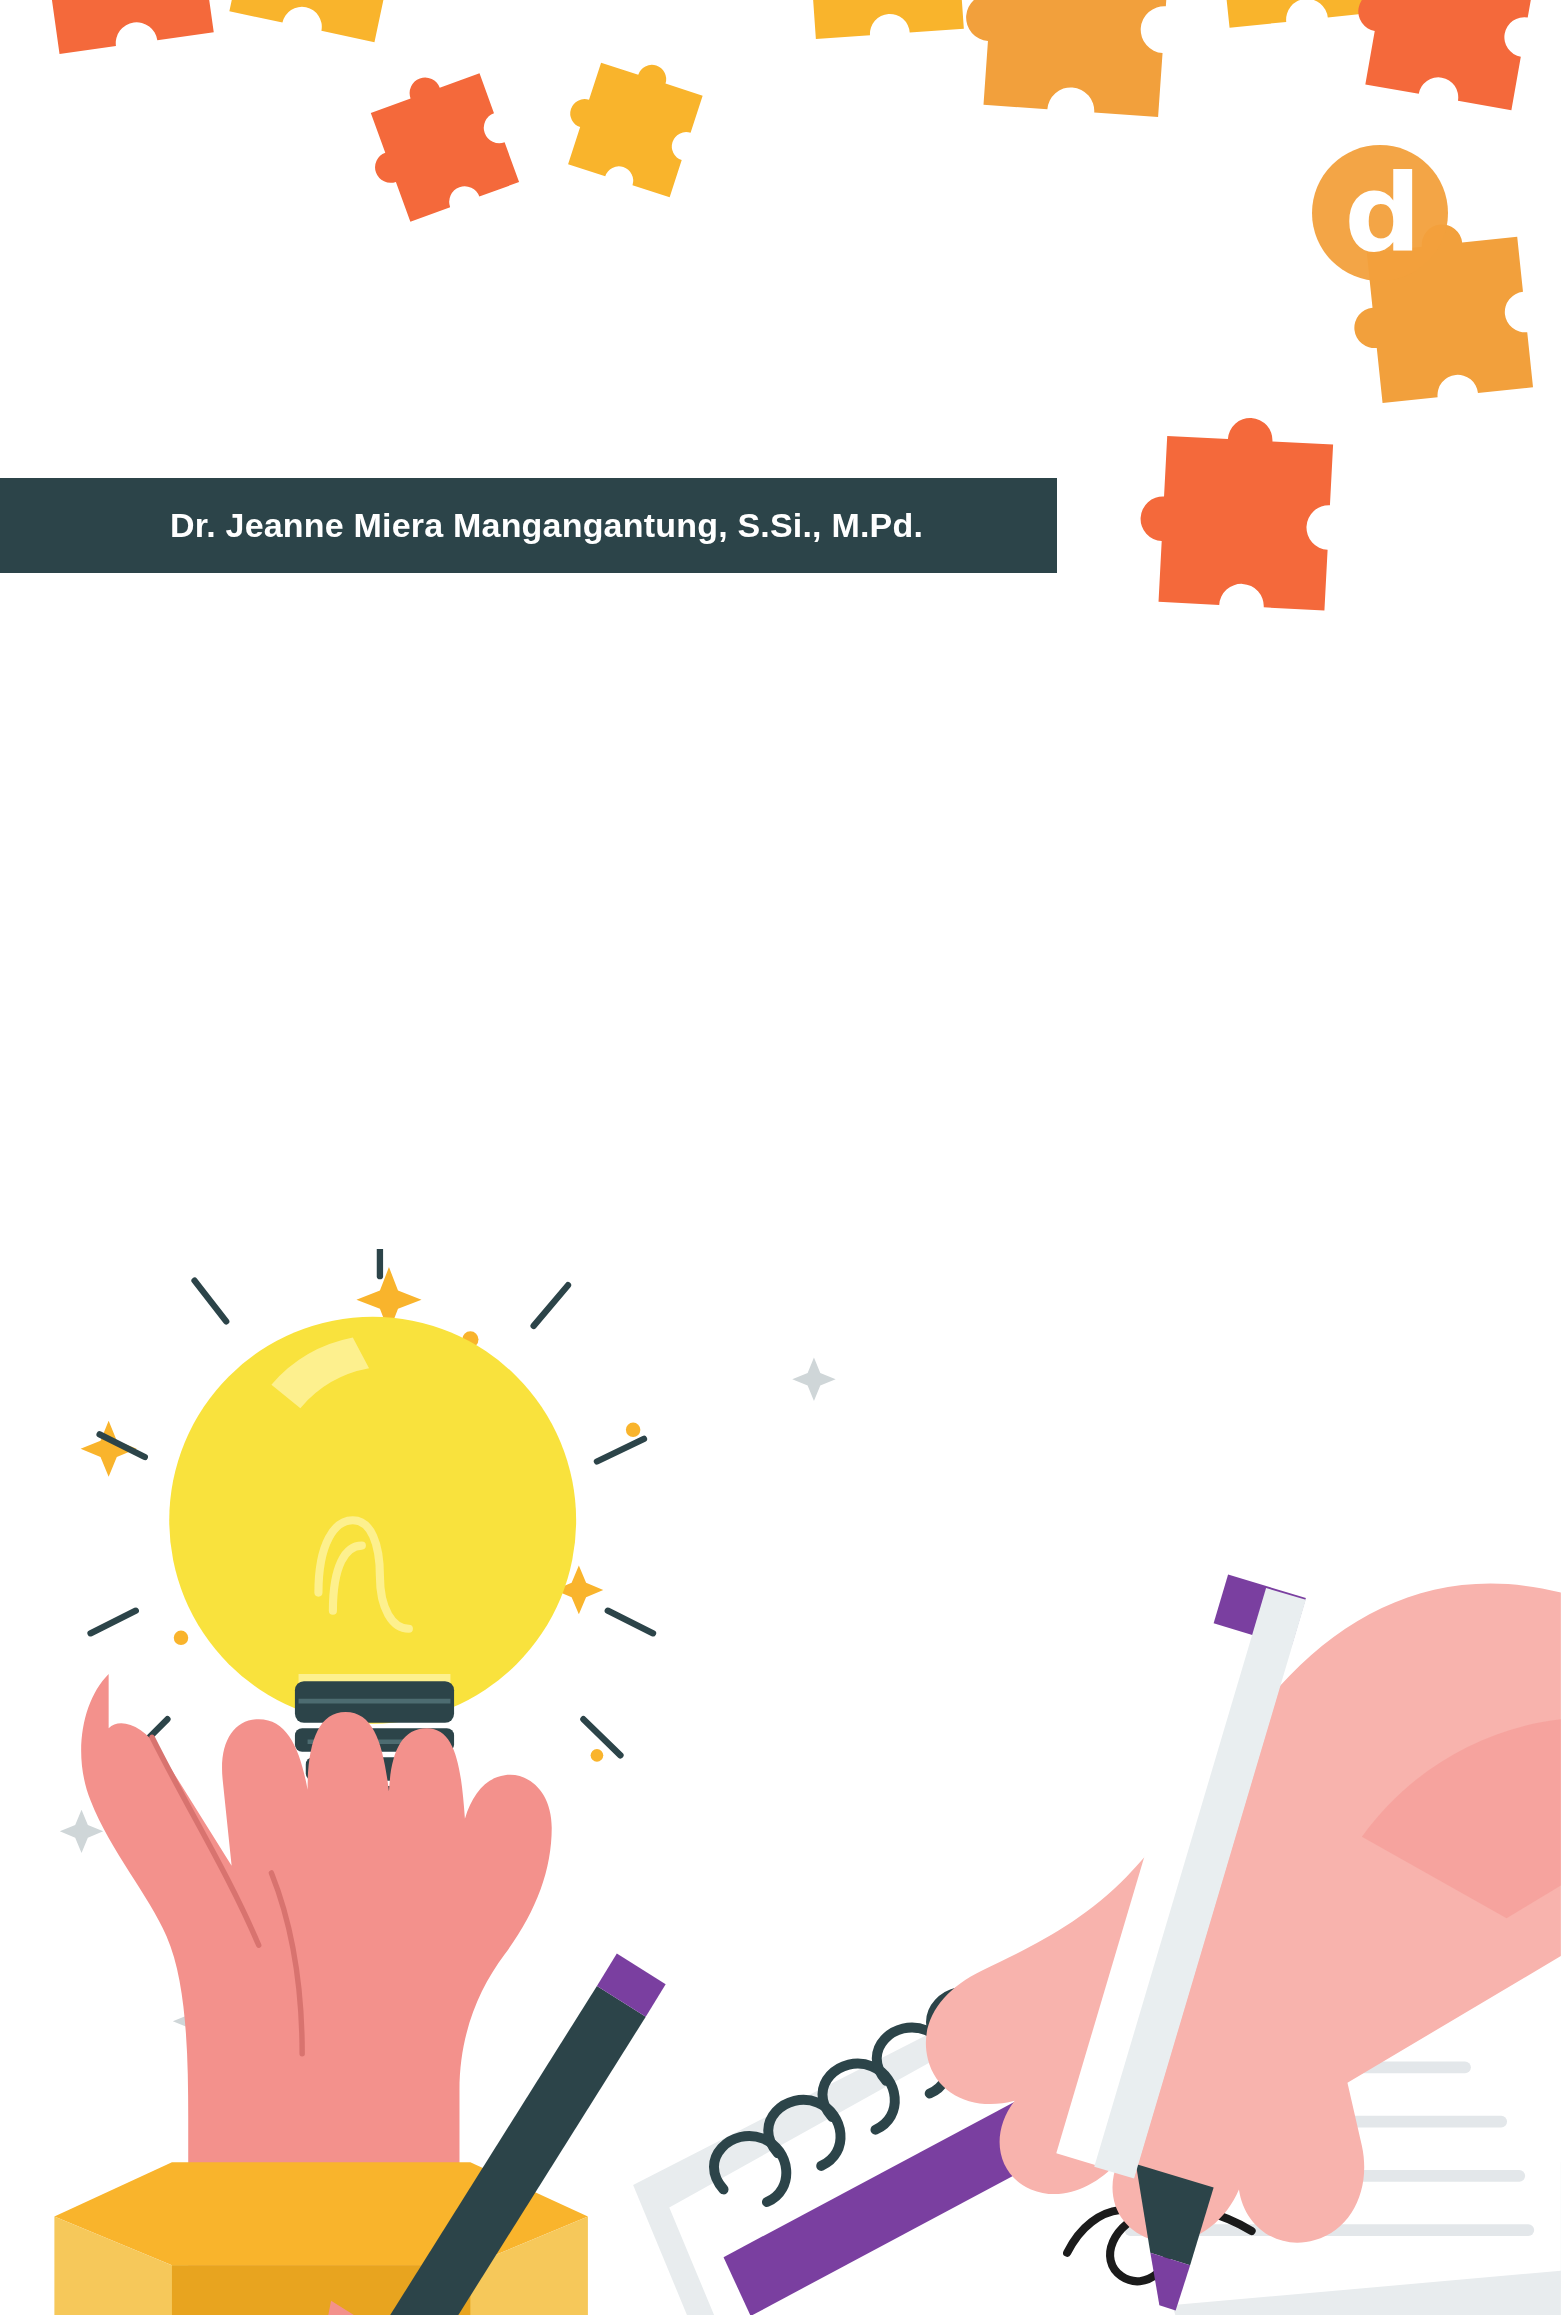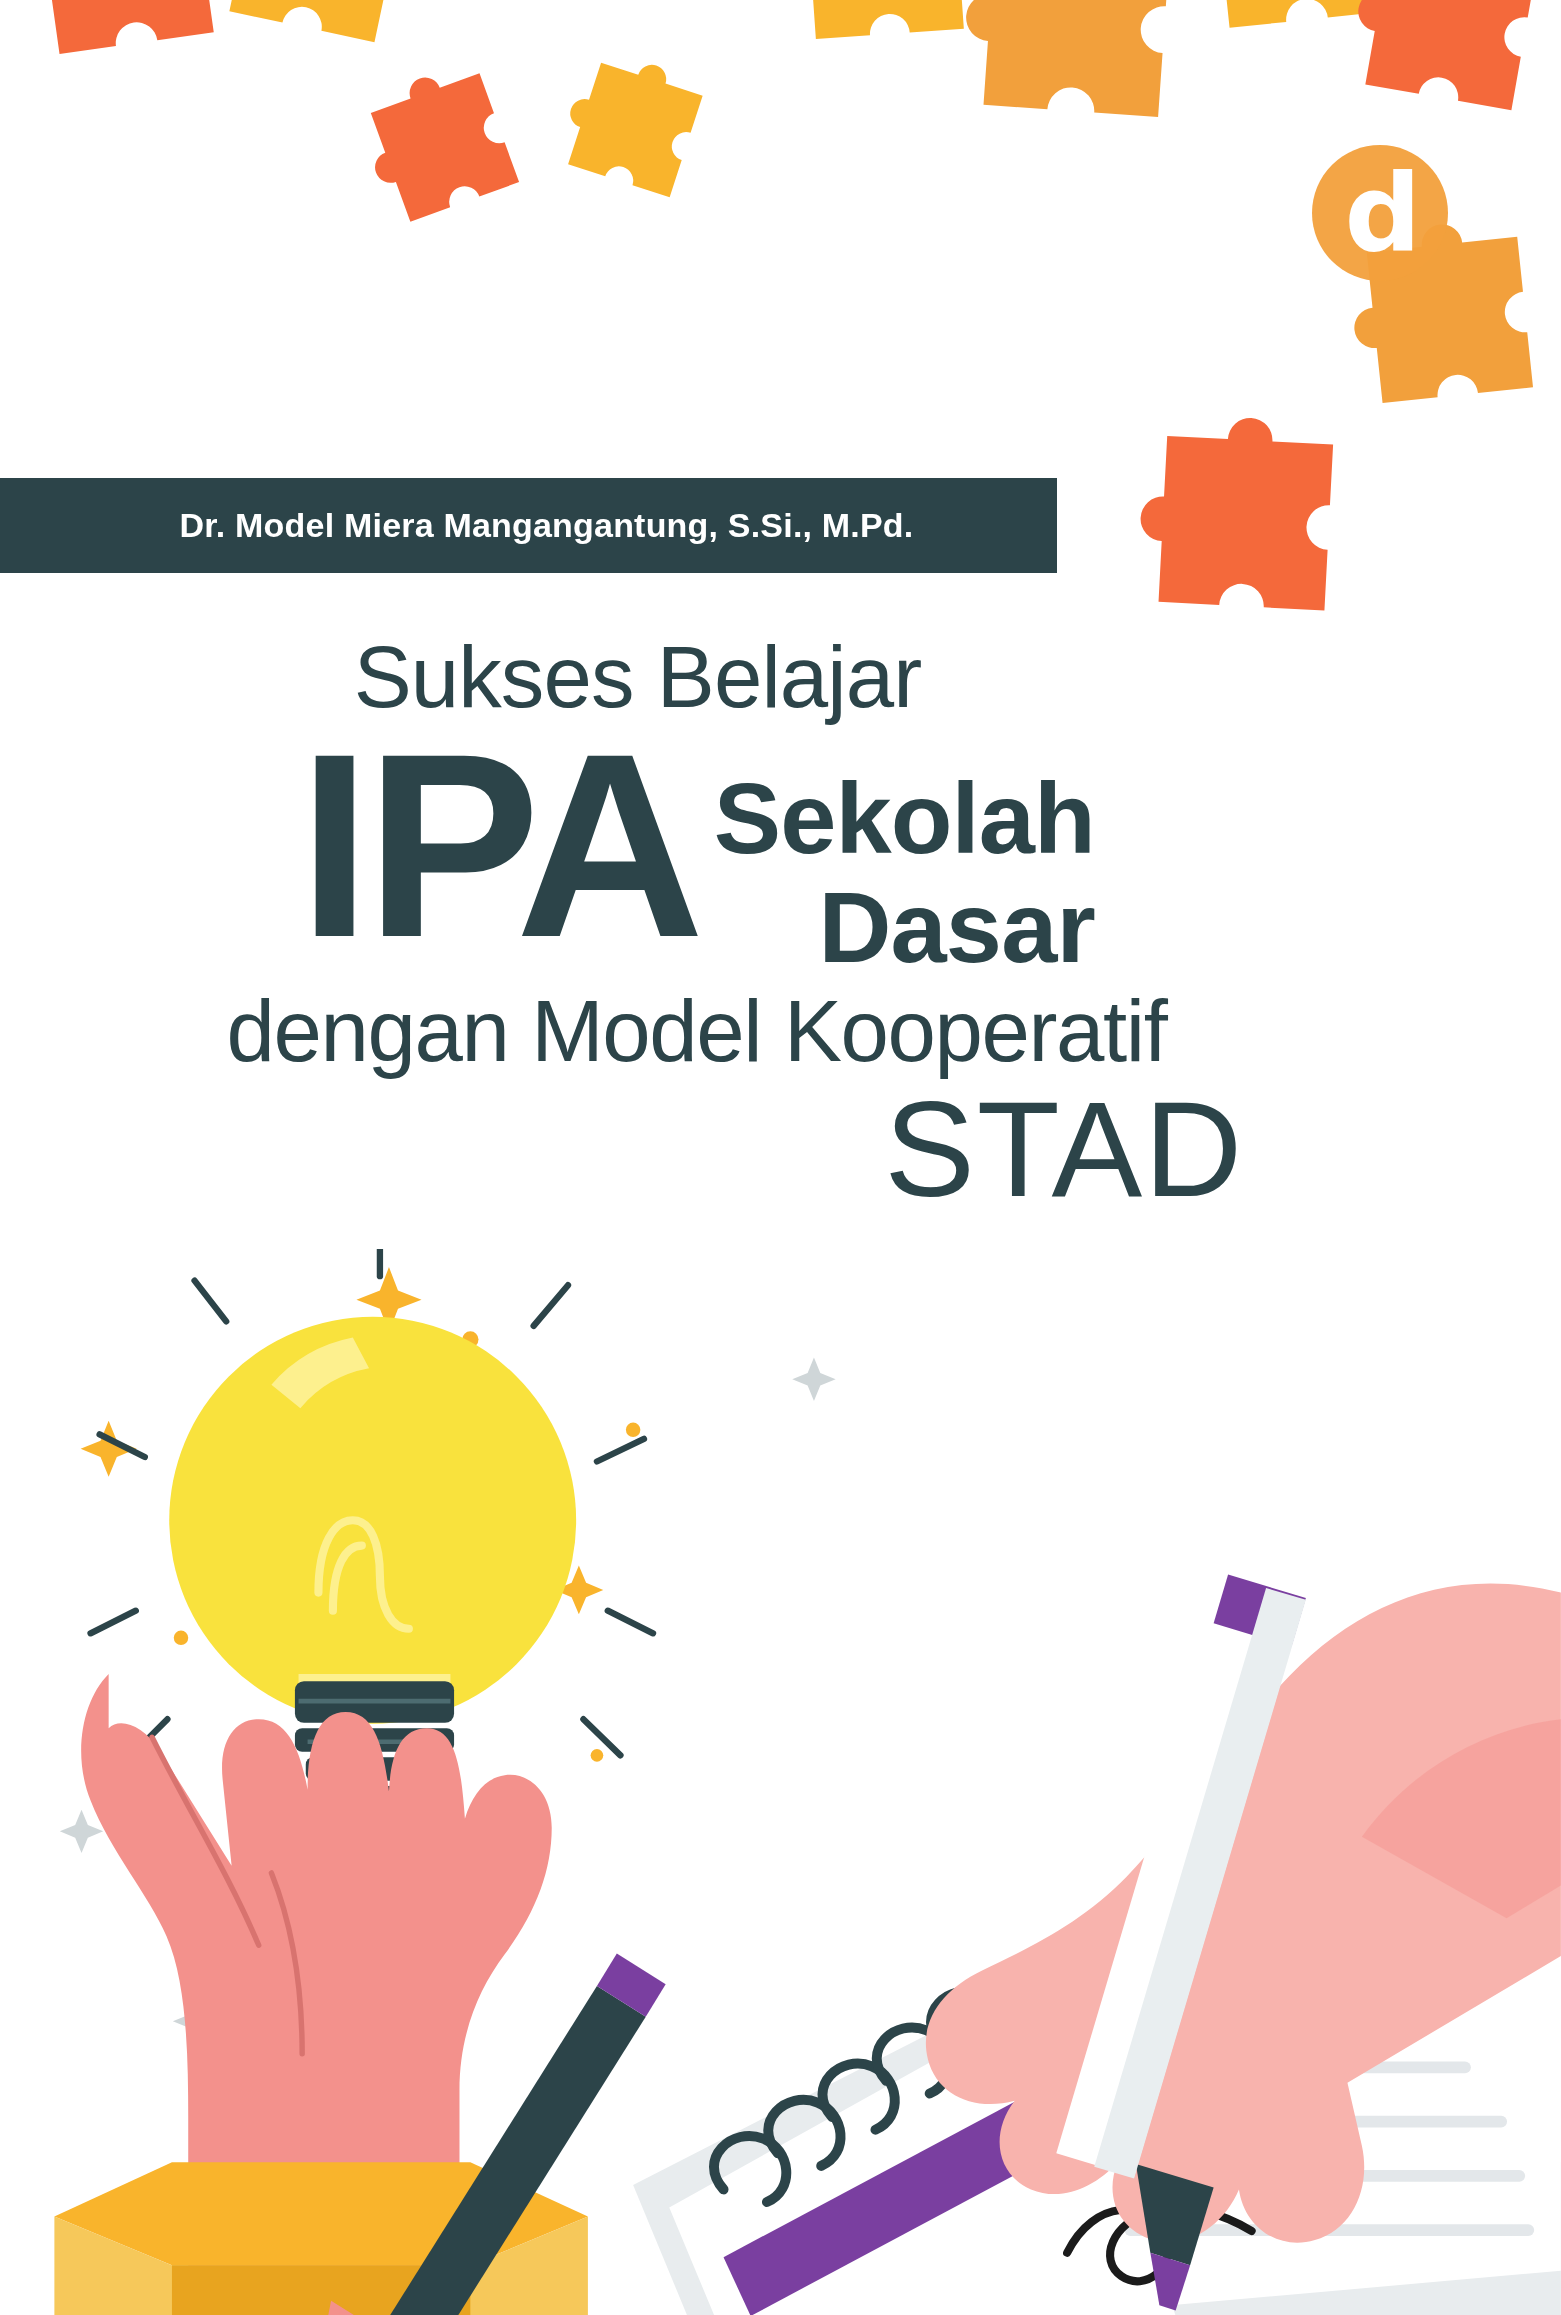--- a/index.html
+++ b/index.html
@@ -199,35 +199,23 @@
         </g>
     </svg>
   </div>
 
   <div class="logo">
     <div class="disc"></div>
     <div class="glyph">d</div>
   </div>
 
   <div class="author-bar">
-    <span class="author-name">Dr. Model Miera Mangangantung, S.Si., M.Pd.</span>
+    <span class="author-name">Dr. Jeanne Miera Mangangantung, S.Si., M.Pd.</span>
   </div>
 
-  <div class="title-block">
-    <div class="t-line1">Sukses Belajar</div>
-    <div class="t-row2">
-      <div class="t-ipa">IPA</div>
-      <div class="t-sub">
-        <div class="t-sek">Sekolah</div>
-        <div class="t-das">Dasar</div>
-      </div>
-    </div>
-    <div class="t-line3">dengan Model Kooperatif</div>
-    <div class="t-line4">STAD</div>
-  </div>
 
   <div class="illus">
     <svg width="1561" height="1067" viewBox="0 0 1726 1180" xmlns="http://www.w3.org/2000/svg">
 
       <g fill="#f9b42c">
         <path d="M430 20 l10 26 26 10 -26 10 -10 26 -10 -26 -26 -10 26 -10z"></path>
         <path d="M120 190 l9 22 22 9 -22 9 -9 22 -9 -22 -22 -9 22 -9z"></path>
         <path d="M640 350 l8 19 19 8 -19 8 -8 19 -8 -19 -19 -8 19 -8z"></path>
         <circle cx="520" cy="100" r="9"></circle>
         <circle cx="700" cy="200" r="8"></circle>

